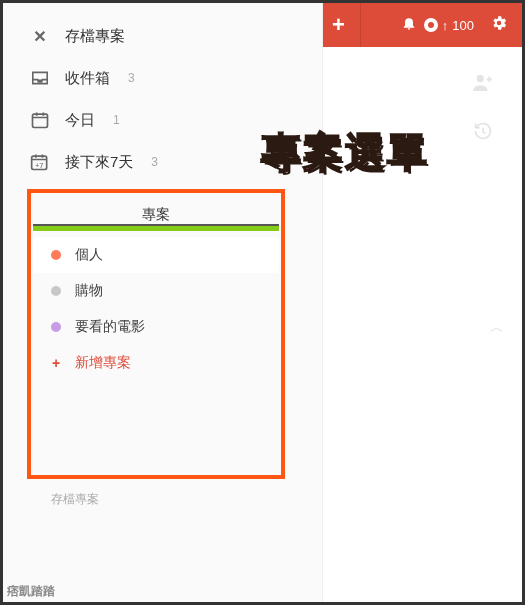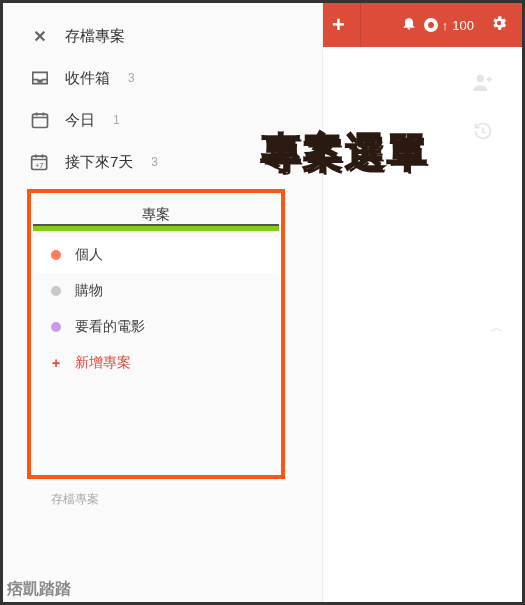--- a/index.html
+++ b/index.html
@@ -78,21 +78,21 @@
   .overlay-title {
     position:absolute; left:258px; top:122px;
     font-size:40px; font-weight:400;
     color:#ec4899;
     -webkit-text-stroke: 3px #2b1a12;
     text-shadow: 3px 3px 0 #2b1a12;
     letter-spacing:2px;
   }
   .watermark {
     position:absolute; left:4px; bottom:2px;
-    color:#888; font-size:16px; font-weight:600;
+    color:#888; font-size:12px; font-weight:600;
   }
 </style>
 </head>
 <body>
 
 <div class="frame">
 
   <div class="topbar">
     <div class="plus">+</div>
     <div class="spacer"></div>

